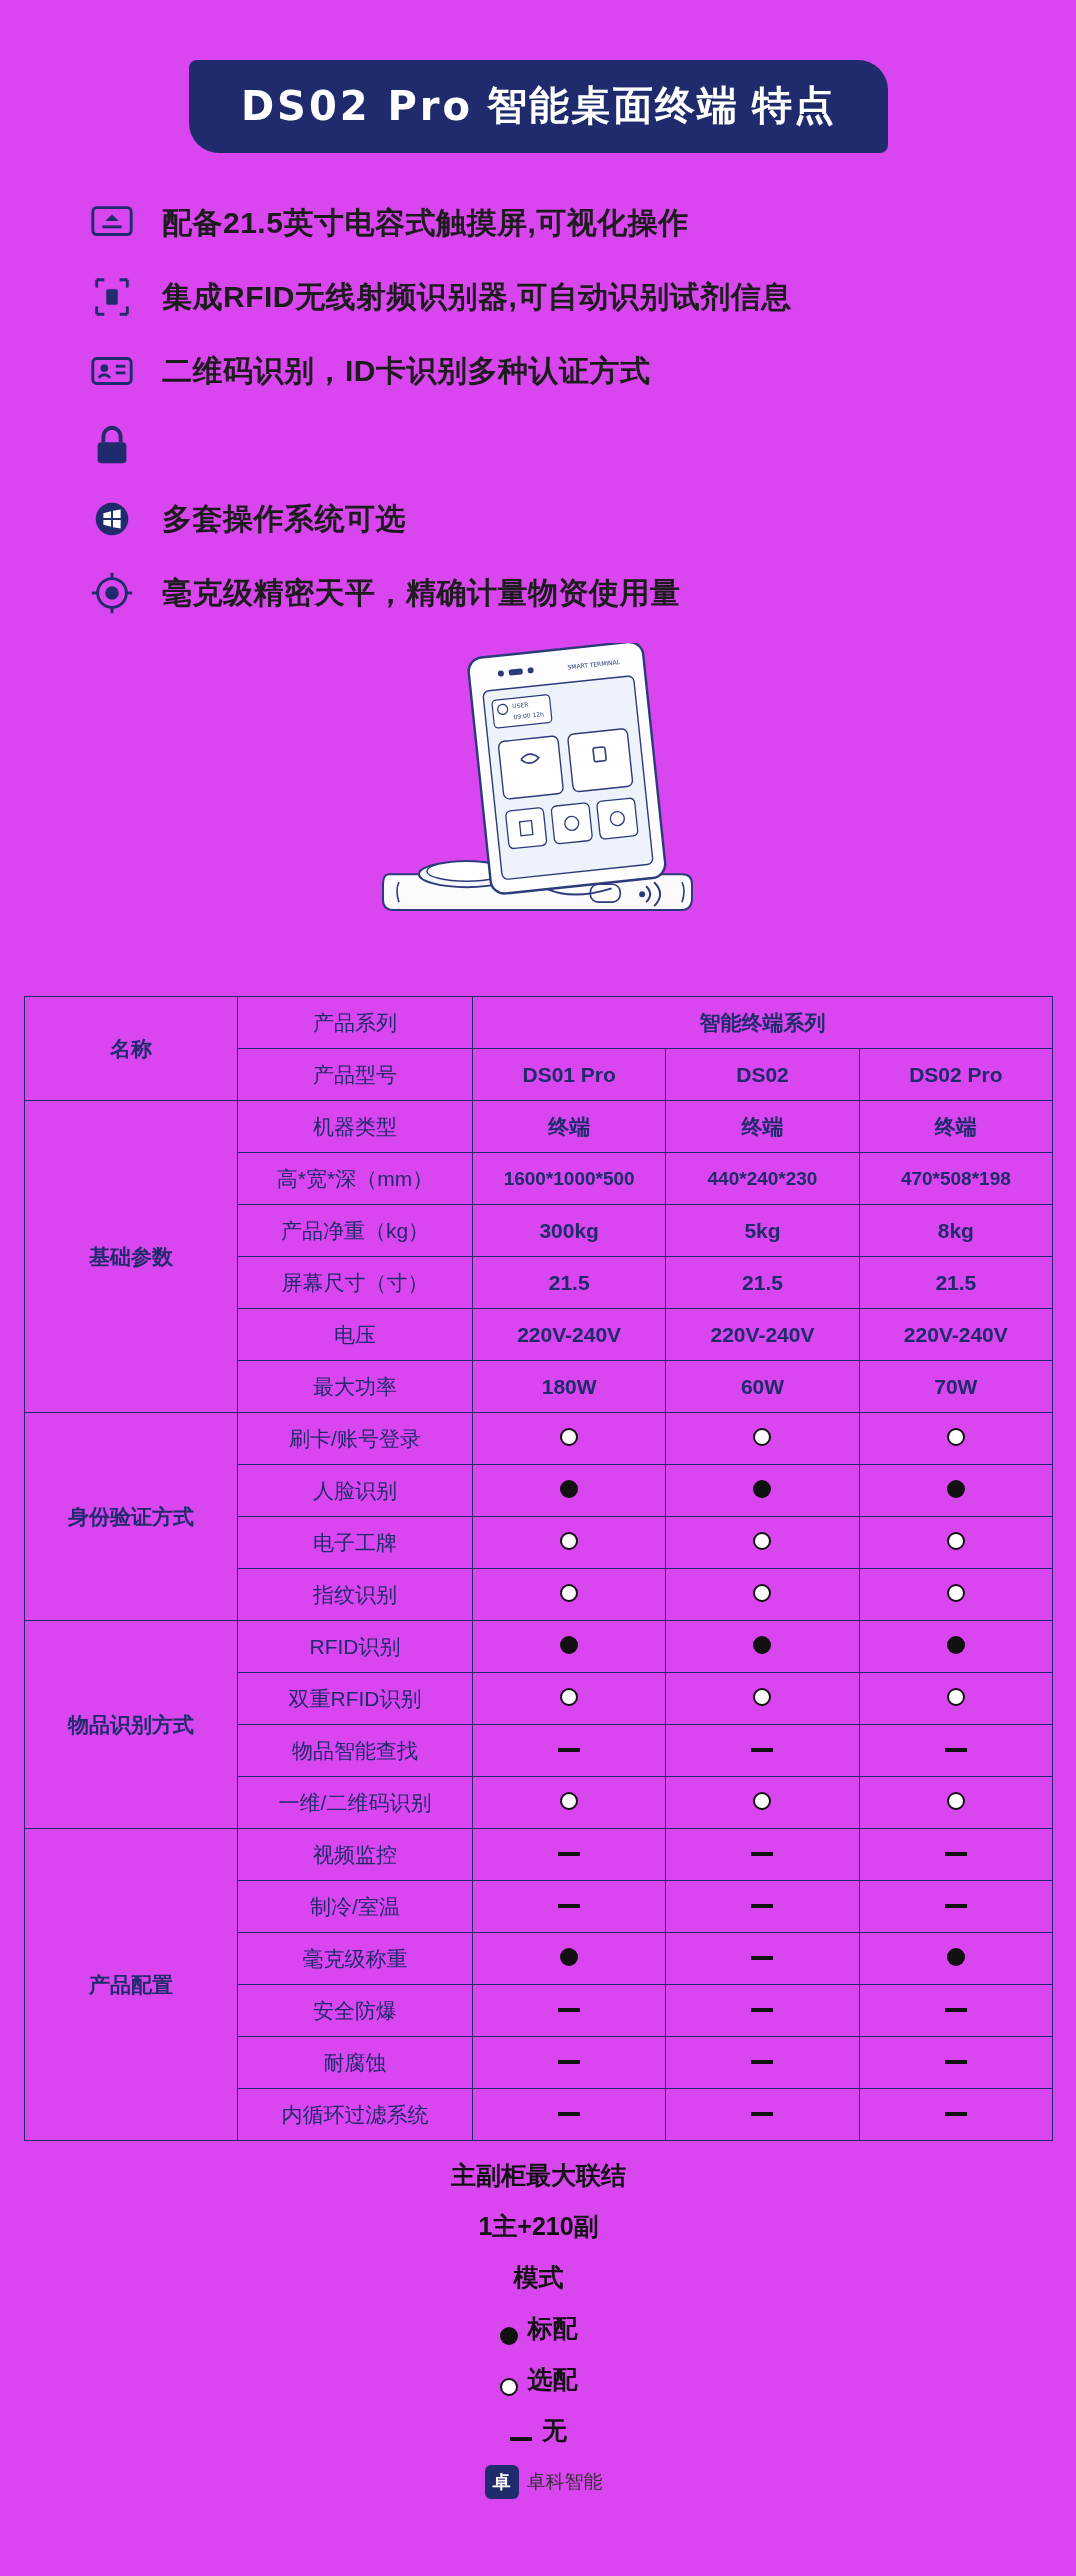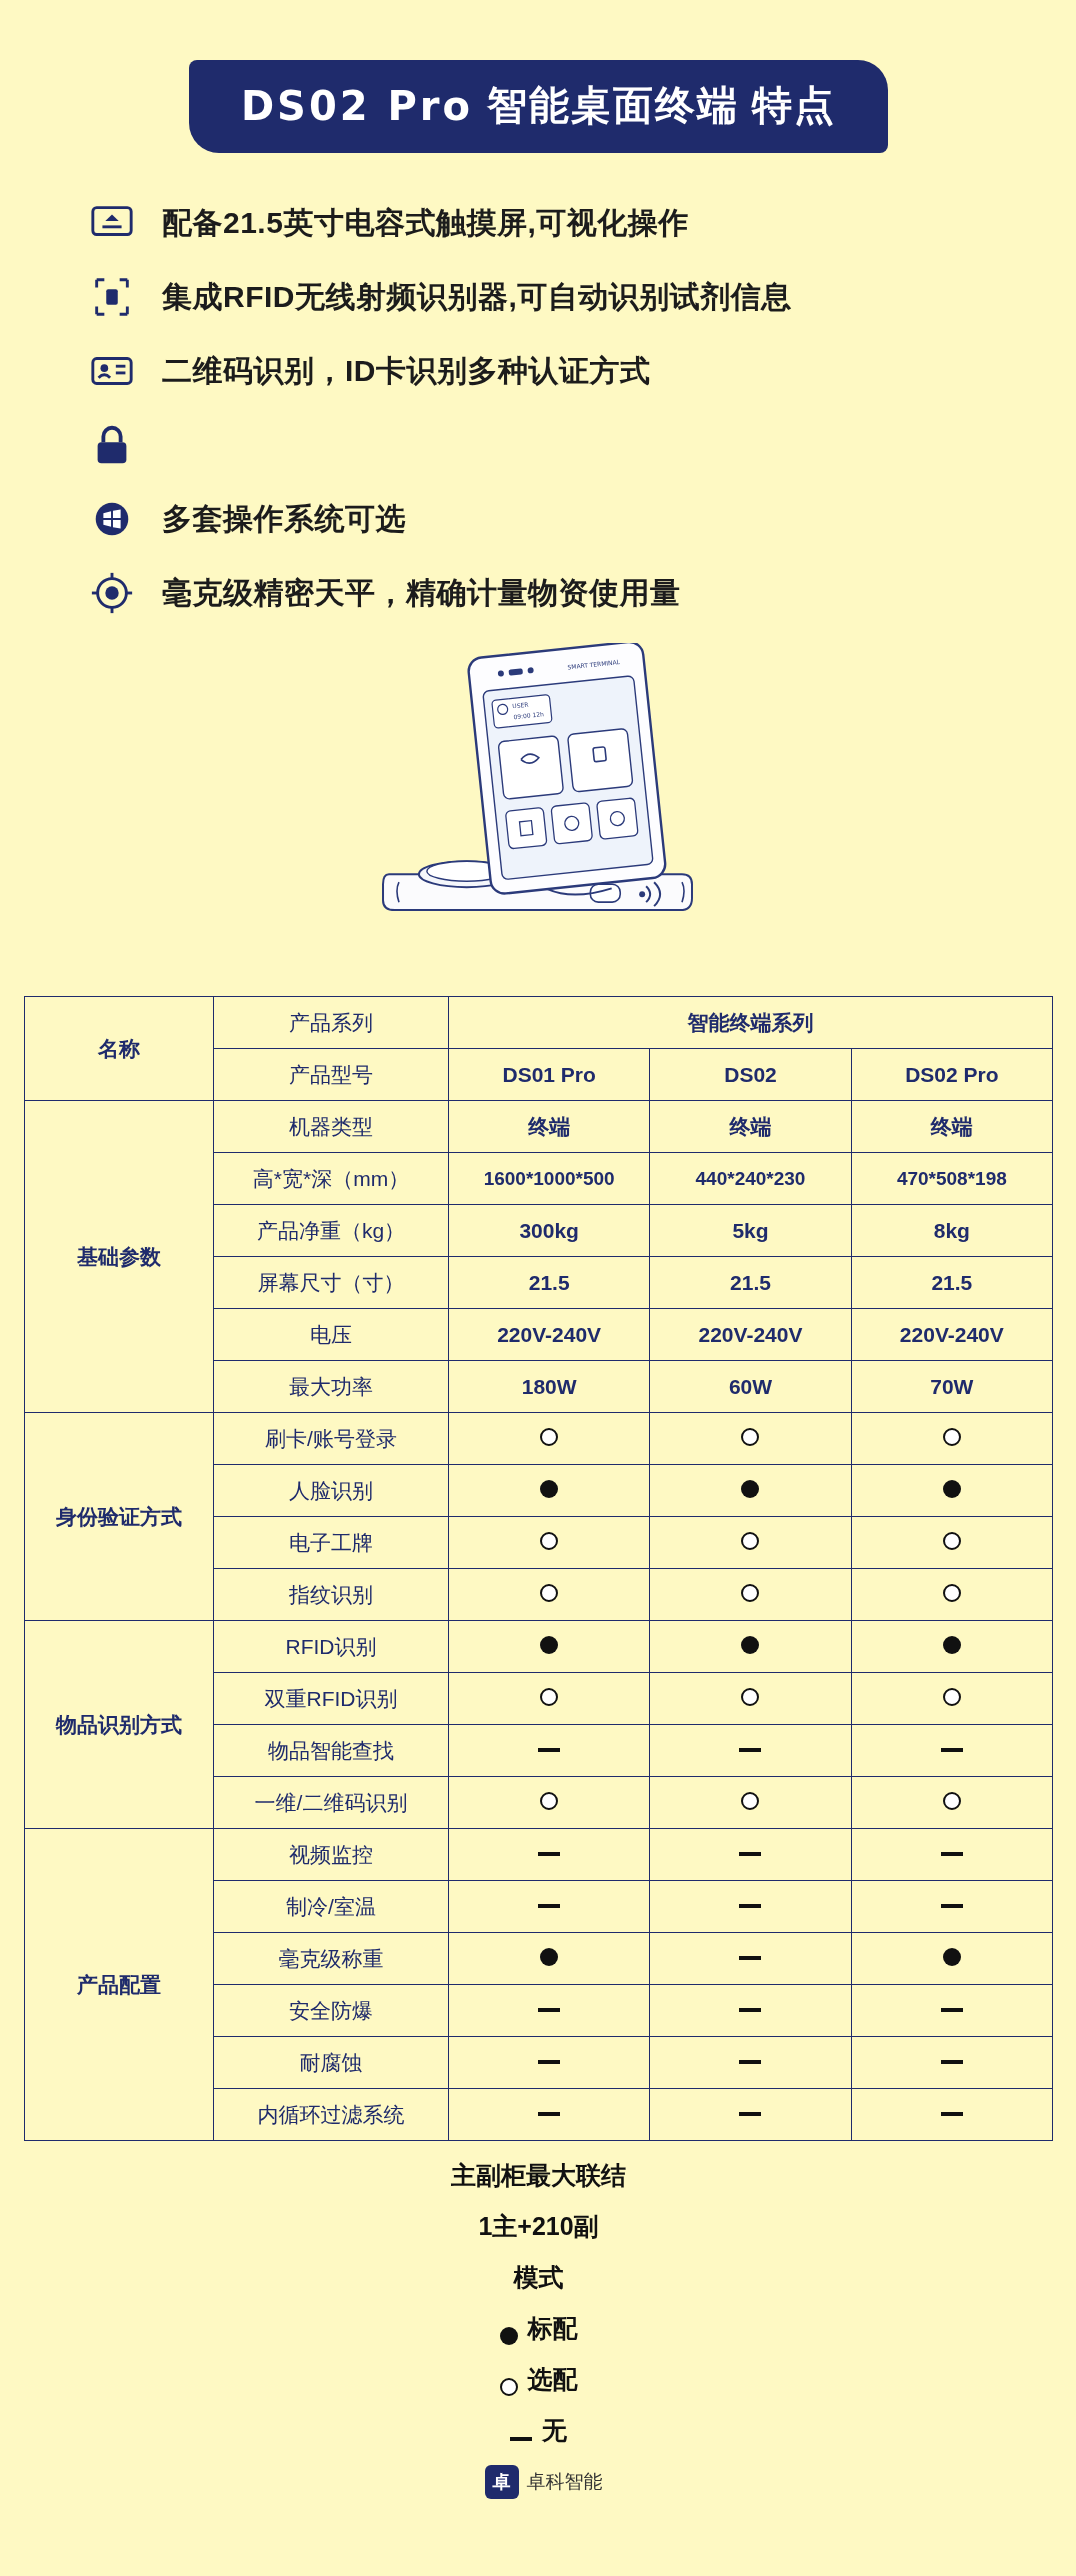--- a/index.html
+++ b/index.html
@@ -6,21 +6,21 @@
   html, body {
     margin: 0; padding: 0;
     width: 1077px;
     background: #ffffff;
     font-family: "Liberation Sans", sans-serif;
   }
   .page {
     position: relative;
     width: 1077px;
     min-height: 2576px;
-    background: #fef9c3;
+    background: #d946ef;
     padding: 0;
     overflow: hidden;
   }
 
   
   .banner-wrap {
     display: flex;
     justify-content: center;
     padding-top: 60px;
   }
@@ -87,21 +87,21 @@
     vertical-align: middle;
     font-size: 21px;
     color: #1f2b6c;
     height: 52px;
     padding: 2px 4px;
   }
   td.group {
     font-size: 26px;
     font-weight: bold;
     color: #111;
-    width: 189px;
+    width: 213px;
   }
   td.rowlabel {
     width: 235px;
     font-size: 23px;
     color: #1f2b6c;
   }
   td.val {
     color: #111;
     font-weight: bold;
     font-size: 23px;

